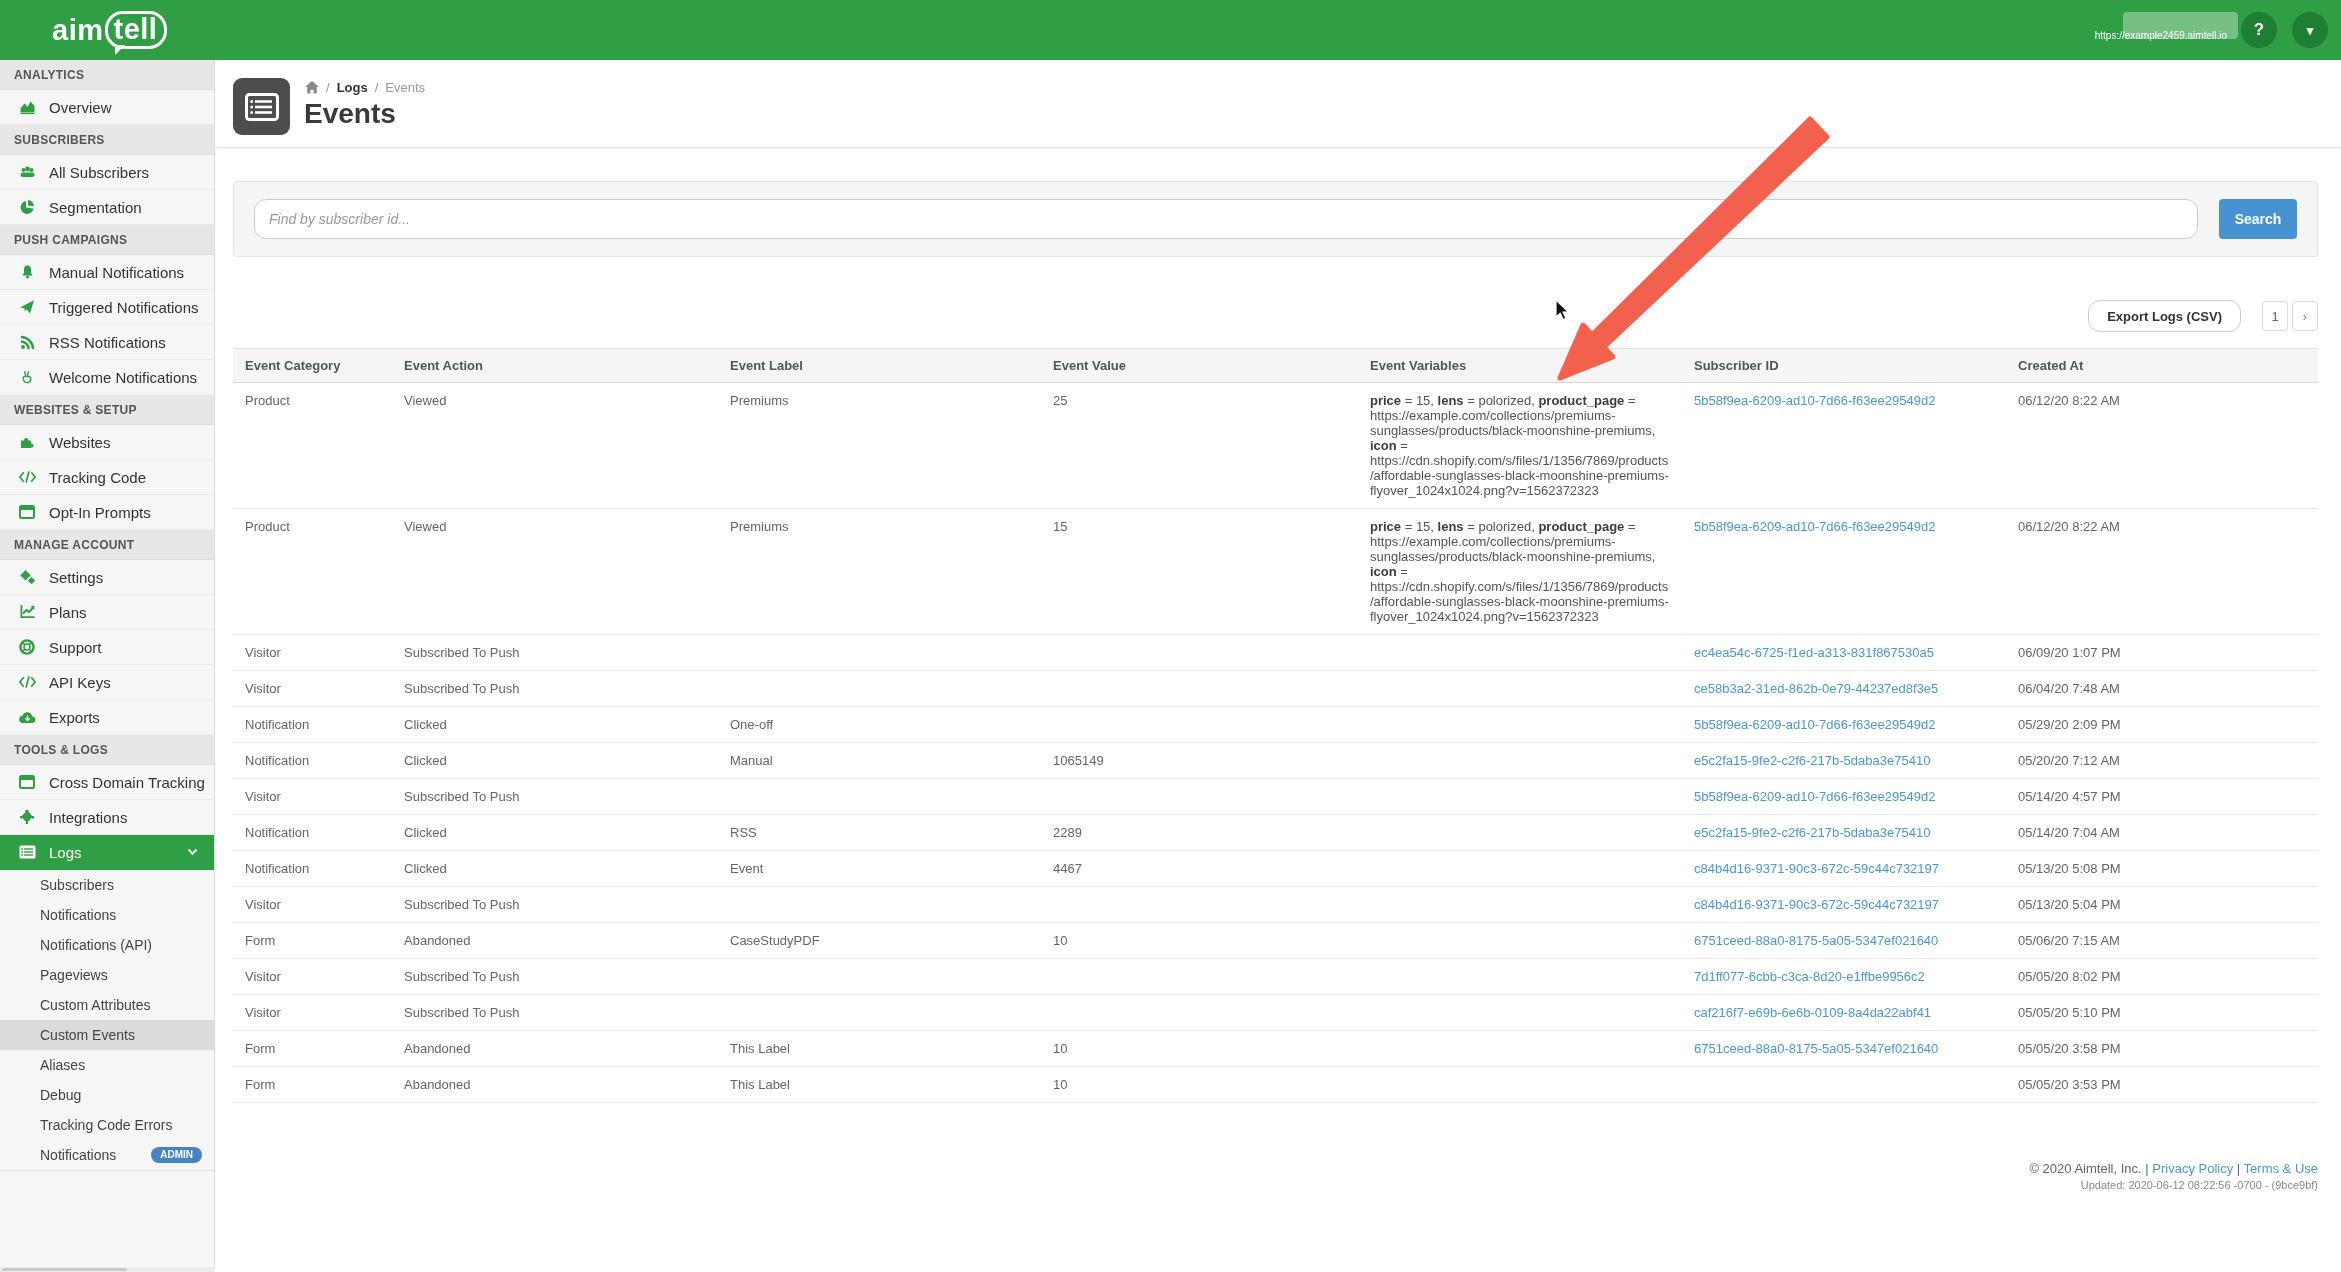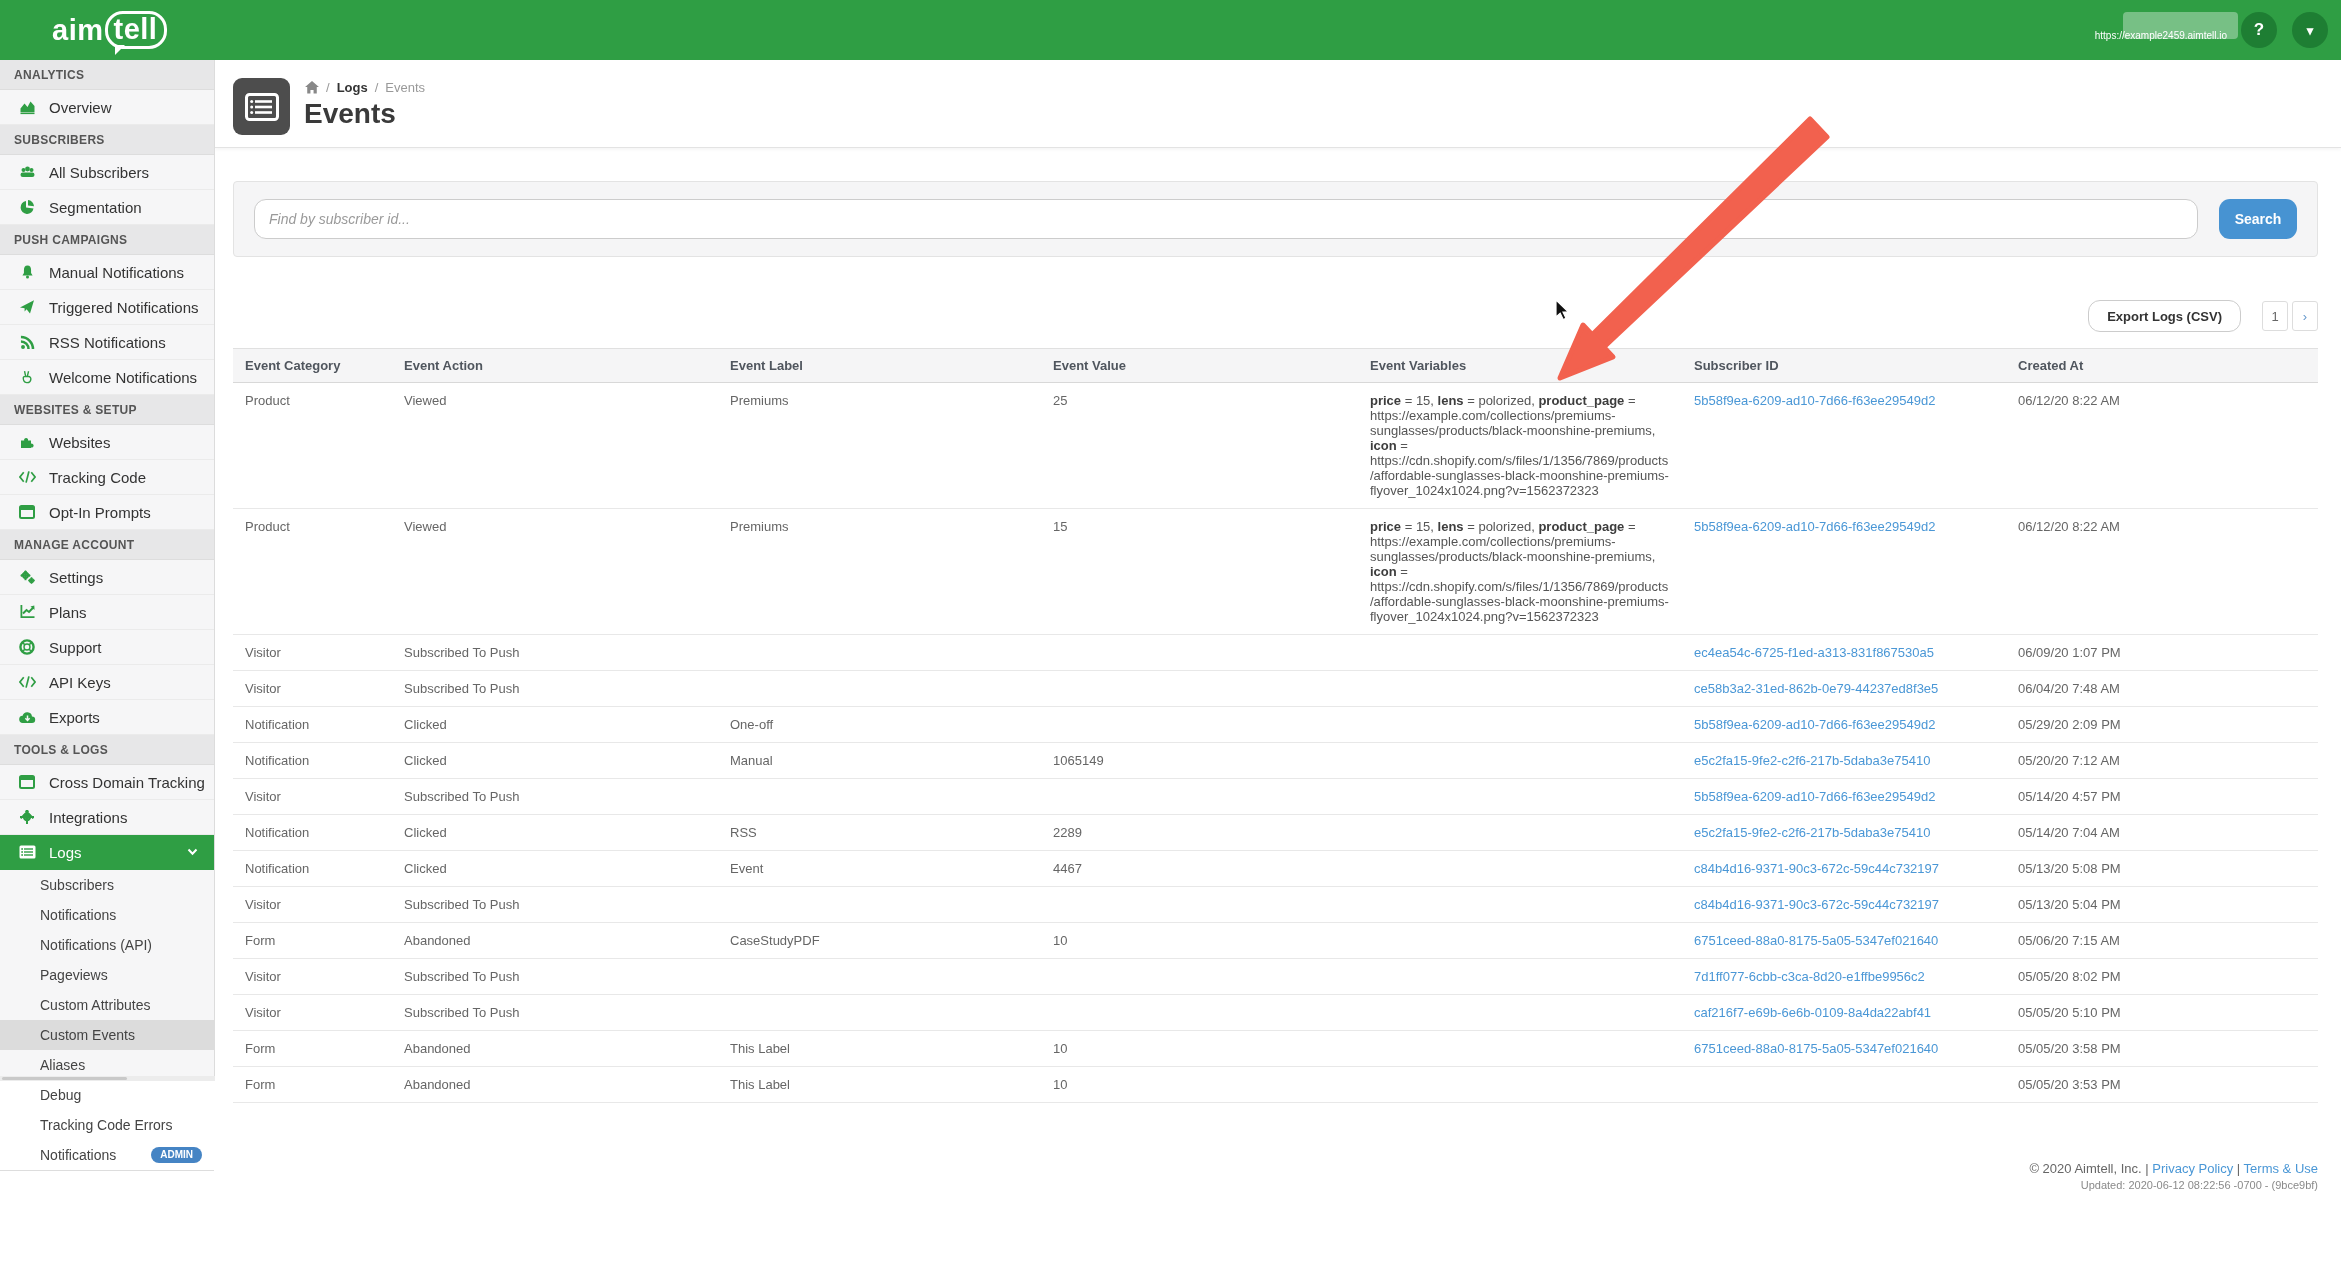--- a/index.html
+++ b/index.html
@@ -25,21 +25,21 @@
   .logo{position:absolute;left:52px;top:11px;color:#fff;font-size:29px;font-weight:bold;letter-spacing:.5px;display:flex;align-items:center;}
   .logo .tell{border:3px solid #fff;border-radius:18px;padding:0 7px 2px 5px;margin-left:2px;position:relative;line-height:30px;}
   .logo .tell:after{content:"";position:absolute;left:7px;bottom:-9px;border:5px solid transparent;border-top-color:#fff;border-left-color:#fff;}
   .topbar-right{position:absolute;right:0;top:0;height:60px;}
   .site-redacted{position:absolute;right:103px;top:12px;width:115px;height:27px;background:rgba(255,255,255,.35);border-radius:4px;}
   .site-url{position:absolute;right:114px;top:30px;color:#fff;font-size:10px;white-space:nowrap;z-index:2;}
   .tb-btn{position:absolute;top:12px;width:36px;height:36px;border-radius:50%;background:var(--green-dark);color:#fff;display:flex;align-items:center;justify-content:center;font-weight:bold;border:none;cursor:pointer;}
   .tb-help{right:64px;font-size:17px;}
   .tb-caret{right:13px;font-size:13px;}
   
-  .sidebar{position:absolute;top:60px;left:0;width:215px;height:1021px;background:var(--side-bg);border-right:1px solid #dcdcdc;z-index:5;font-size:15px;color:#333;}
+  .sidebar{position:absolute;top:60px;left:0;width:215px;height:1212px;background:var(--side-bg);border-right:1px solid #dcdcdc;z-index:5;font-size:15px;color:#333;}
   .side-section-header{height:30px;background:var(--side-head-bg);color:#555;font-size:12px;font-weight:bold;letter-spacing:.3px;display:flex;align-items:center;padding-left:14px;border-bottom:1px solid #ddd;}
   .side-item{height:35px;display:flex;align-items:center;padding-left:18px;border-bottom:1px solid #ebebeb;cursor:pointer;background:#f6f6f7;}
   .side-item .ic{width:18px;display:flex;justify-content:center;margin-right:13px;flex:0 0 18px;}
   .side-item.active{background:var(--green);color:#fff;border-bottom-color:var(--green);position:relative;}
   .side-item .chev{margin-left:auto;margin-right:16px;display:flex;}
   .side-subitems{border-bottom:1px solid #ddd;}
   .side-subitem{height:30px;display:flex;align-items:center;padding-left:40px;font-size:14px;color:#444;cursor:pointer;position:relative;}
   .side-subitem.active{background:#dcdcdc;}
   .badge{position:absolute;right:12px;top:7px;background:var(--badge-blue);color:#fff;font-size:10px;font-weight:bold;border-radius:9px;padding:3px 9px;line-height:10px;}
   .hscroll{position:absolute;bottom:0;left:0;width:215px;height:5px;background:#ececec;}
@@ -49,21 +49,21 @@
   .content-header{position:relative;height:88px;background:#fff;border-bottom:1px solid var(--border);box-shadow:0 2px 3px rgba(0,0,0,.04);}
   .title-icon{position:absolute;left:18px;top:18px;width:57px;height:57px;background:#4d4d4d;border-radius:9px;display:flex;align-items:center;justify-content:center;}
   .breadcrumb{position:absolute;left:90px;top:20px;font-size:13px;color:#999;display:flex;align-items:center;gap:7px;}
   .breadcrumb .bc-logs{color:#333;font-weight:bold;cursor:pointer;}
   .page-title{position:absolute;left:89px;top:38px;font-size:28px;font-weight:bold;color:#3a3a3a;}
   .page-body{padding:0 23px 0 18px;}
   
   .search-panel{margin-top:33px;height:76px;background:#f5f5f6;border:1px solid var(--border);border-radius:4px;display:flex;align-items:center;padding:0 20px;}
   .search-input{flex:1;height:40px;border:1px solid #ccc;border-radius:12px;background:#fff;padding:0 14px;font-size:14px;color:#333;font-family:inherit;}
   .search-input::placeholder{font-style:italic;color:#9a9a9a;}
-  .search-btn{width:78px;height:40px;margin-left:21px;background:var(--blue);color:#fff;border:none;border-radius:11px;font-size:14px;font-weight:bold;cursor:pointer;font-family:inherit;}
+  .search-btn{width:78px;height:40px;margin-left:21px;background:var(--blue);color:#fff;border:none;border-radius:4px;font-size:14px;font-weight:bold;cursor:pointer;font-family:inherit;}
   
   .toolbar{margin-top:43px;display:flex;justify-content:flex-end;align-items:center;height:32px;}
   .export-btn{height:32px;padding:0 18px;background:#fff;border:1px solid #ccc;border-radius:12px;font-size:13px;font-weight:bold;color:#333;cursor:pointer;font-family:inherit;}
   .pager{display:flex;margin-left:21px;gap:4px;}
   .pg{min-width:26px;height:30px;background:#fff;border:1px solid #ddd;border-radius:3px;display:flex;align-items:center;justify-content:center;font-size:13px;color:#666;cursor:pointer;}
   .pg.next{color:#6699cc;}
   
   table.events{margin-top:16px;width:2085px;border-collapse:collapse;table-layout:fixed;font-size:13px;color:#666;}
   table.events th{background:#f5f5f6;border-top:1px solid #e0e0e0;border-bottom:1px solid #d8d8d8;text-align:left;color:#50565e;font-weight:bold;padding:9px 12px;}
   table.events td{border-bottom:1px solid #e8e8e8;vertical-align:top;padding:10px 12px;line-height:15px;}

